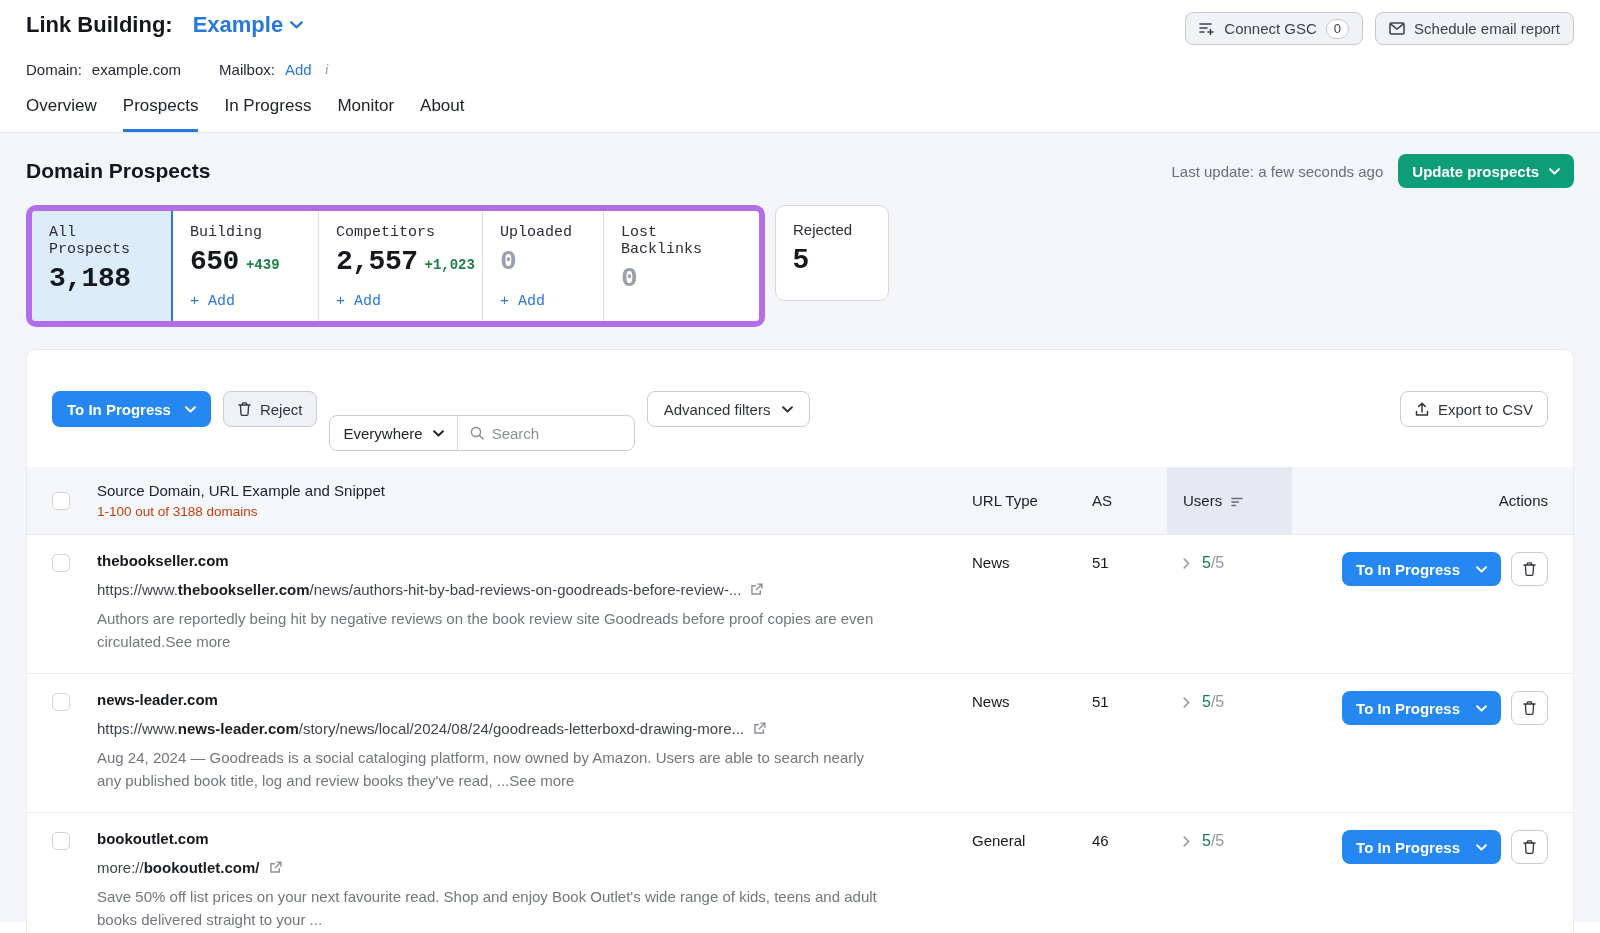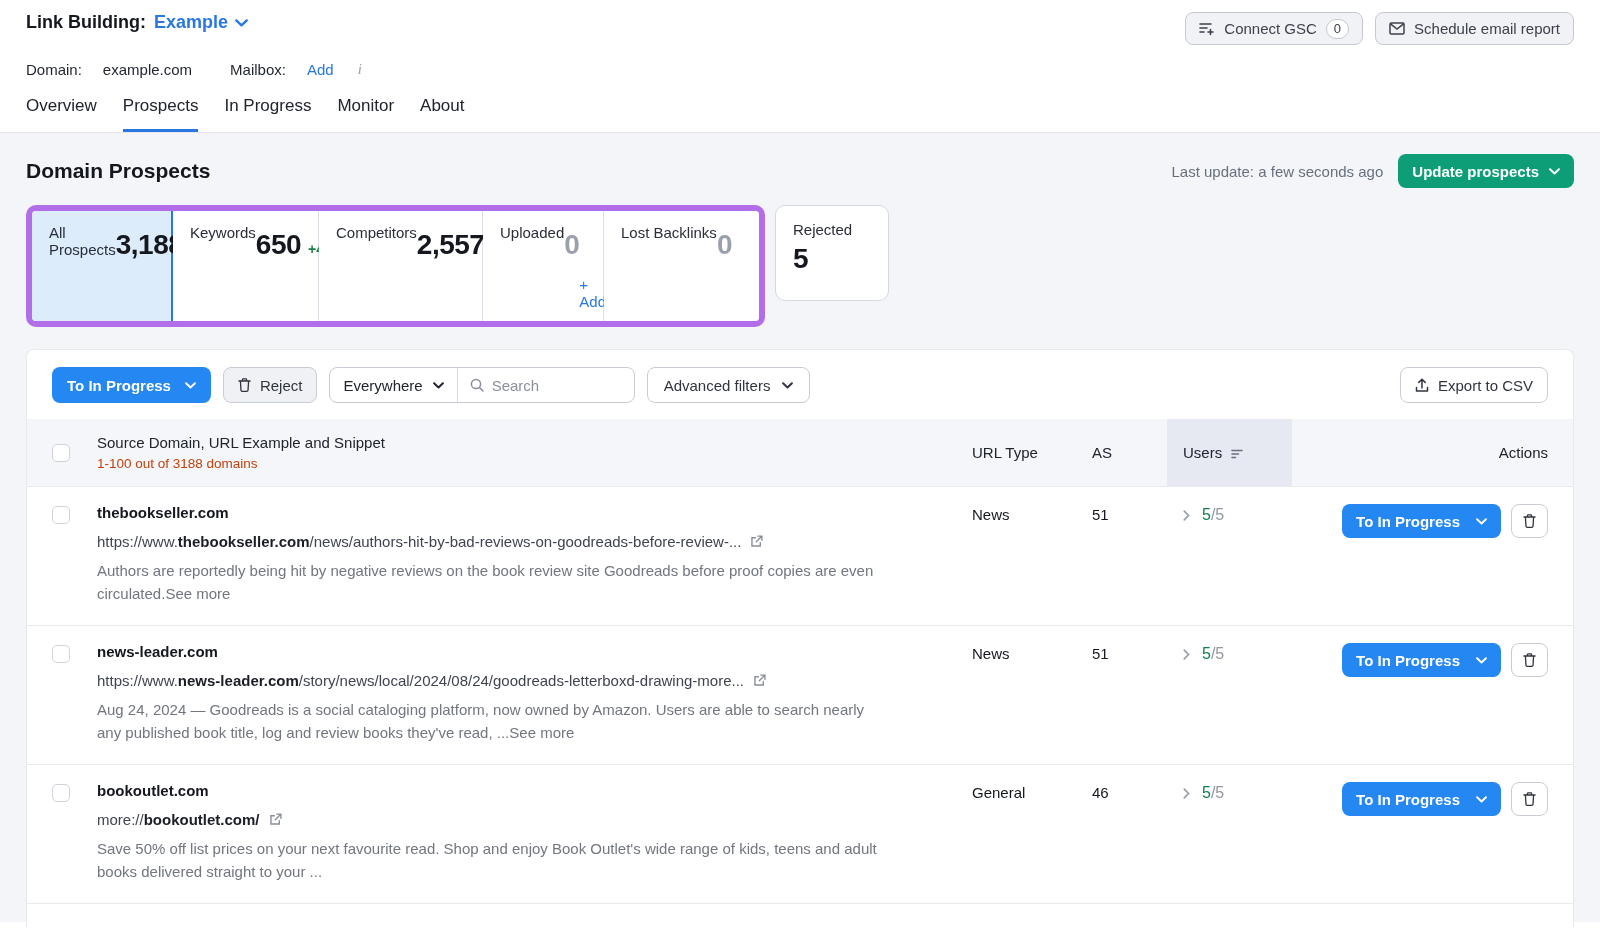--- a/index.html
+++ b/index.html
@@ -7,34 +7,34 @@
   body {
     font-family: "Liberation Sans", sans-serif;
     background:#ffffff; color:#1b1f29; overflow:hidden;
     -webkit-font-smoothing:antialiased;
   }
   .icon { display:inline-flex; align-items:center; justify-content:center; flex:0 0 auto; }
 
   
   .top { background:#fff; padding:0 26px; }
   .title-row { display:flex; justify-content:space-between; align-items:flex-start; padding-top:12px; }
-  .page-title { font-size:18px; font-weight:700; color:#14171e; display:flex; align-items:flex-end; gap:8px; }
+  .page-title { font-size:22px; font-weight:700; color:#14171e; display:flex; align-items:flex-end; gap:20px; }
   .page-title .project { color:#2878e0; display:inline-flex; align-items:center; gap:7px; cursor:pointer; }
   .top-buttons { display:flex; gap:12px; }
   .btn-gray {
     display:inline-flex; align-items:center; gap:9px; height:33px; padding:0 13px;
     background:#f1f2f5; border:1px solid #c6c9d2; border-radius:8px;
     font-size:15px; color:#3c414d; cursor:pointer; font-family:inherit;
   }
   .badge-pill {
     background:#fff; border:1px solid #c6c9d2; border-radius:10px;
     font-size:13px; color:#3c414d; padding:1px 7px; line-height:16px;
   }
   .meta-row { display:flex; gap:38px; margin-top:16px; font-size:15px; color:#1f2430; align-items:center; }
-  .meta-item { display:flex; gap:21px; align-items:center; }
+  .meta-item { display:flex; gap:10px; align-items:center; }
   .link-blue { color:#2878e0; cursor:pointer; text-decoration:none; }
   .info-i { font-family:"Liberation Serif", serif; font-style:italic; color:#9ba1ab; font-size:15px; padding-left:3px; cursor:pointer; }
 
   .tabs-wrap { border-bottom:1px solid #e4e6eb; padding:0 26px; margin-top:18px; }
   .tabs { display:flex; gap:26px; }
   .tab { font-size:17px; color:#20242e; padding-bottom:13px; border-bottom:3px solid transparent; cursor:pointer; }
   .tab.active { border-bottom-color:#2878e0; }
 
   
   .gray { background:#f4f5f8; padding:0 26px; height:789px; }
@@ -44,21 +44,21 @@
   .last-update { font-size:15px; color:#68707d; }
   .btn-green {
     display:inline-flex; align-items:center; gap:10px; height:34px; padding:0 14px;
     background:#0d9e78; border:none; border-radius:8px; color:#fff;
     font-size:15px; font-weight:600; cursor:pointer; font-family:inherit;
   }
 
   
   .cards-row { display:flex; align-items:flex-start; margin-top:17px; }
   .purple-wrap { border:6px solid #b26ee8; border-radius:10px; display:flex; background:#fff; overflow:hidden; }
-  .card { padding:13px 17px 11px; height:110px; border-right:1px solid #dcdfe6; display:flex; flex-direction:row; background:#fff; }
+  .card { padding:13px 17px 11px; height:110px; border-right:1px solid #dcdfe6; display:flex; flex-direction:column; background:#fff;font-family:Liberation Mono, monospace; }
   .card:last-child { border-right:none; }
   .card.selected { background:#dcecfa; border-right:2px solid #2878e0; }
   .card-label { font-size:15px; color:#2a2e38; }
   .value-row { display:flex; align-items:baseline; gap:7px; margin-top:5px; }
   .card-value { font-size:28px; font-weight:700; color:#15181f; letter-spacing:-0.5px; }
   .card-value.muted { color:#9aa1ad; }
   .delta { font-size:14px; font-weight:600; color:#1d8147; }
   .add-link { margin-top:auto; font-size:15px; color:#2878e0; cursor:pointer; }
   .w-allp{width:141px;} .w-kw{width:146px;} .w-comp{width:164px;} .w-upl{width:121px;} .w-lost{width:155px;}
   .rejected-card {
@@ -78,21 +78,21 @@
   .btn-outline {
     display:inline-flex; align-items:center; gap:9px; height:36px; padding:0 14px;
     background:#fff; border:1px solid #c8ccd4; border-radius:8px;
     font-size:15px; color:#30343f; cursor:pointer; font-family:inherit;
   }
   .btn-lightgray {
     display:inline-flex; align-items:center; gap:9px; height:36px; padding:0 14px;
     background:#f0f1f4; border:1px solid #c8ccd4; border-radius:8px;
     font-size:15px; color:#30343f; cursor:pointer; font-family:inherit;
   }
-  .search-group { display:flex; align-items:center; height:36px; border:1px solid #c8ccd4; border-radius:8px; background:#fff; overflow:hidden; }
+  .search-group { display:flex; align-items:center; height:36px; border:1px solid #c8ccd4; border-radius:8px; background:#fff; overflow:hidden;margin-top:48px; }
   .scope-select { display:flex; align-items:center; gap:10px; padding:0 13px; font-size:15px; color:#20242e; cursor:pointer; height:100%; }
   .search-divider { width:1px; height:100%; background:#d9dbe1; }
   .search-box { display:flex; align-items:center; gap:8px; padding:0 12px; height:100%; }
   .search-box input { border:none; outline:none; font-size:15px; font-family:inherit; width:130px; color:#20242e; }
   .search-box input::placeholder { color:#8a8f9b; }
   .toolbar-spacer { flex:1; }
 
   
   .grid-cols { display:grid; grid-template-columns:70px minmax(0,1fr) 120px 75px 125px 281px; }
   .thead { background:#f5f6f9; min-height:67px; align-items:stretch; }
@@ -212,21 +212,21 @@
 
   <div class="cards-row">
     <div class="purple-wrap">
       <div class="card selected w-allp">
         <div class="card-label">All Prospects</div>
         <div class="value-row">
             <span class="card-value">3,188</span>
           </div>
       </div>
       <div class="card w-kw">
-        <div class="card-label">Keywords</div>
+        <div class="card-label">Building</div>
         <div class="value-row">
           <span class="card-value">650</span>
           <span class="delta">+439</span>
         </div>
         <a class="add-link">+ Add</a>
       </div>
       <div class="card w-comp">
         <div class="card-label">Competitors</div>
         <div class="value-row">
           <span class="card-value">2,557</span>

